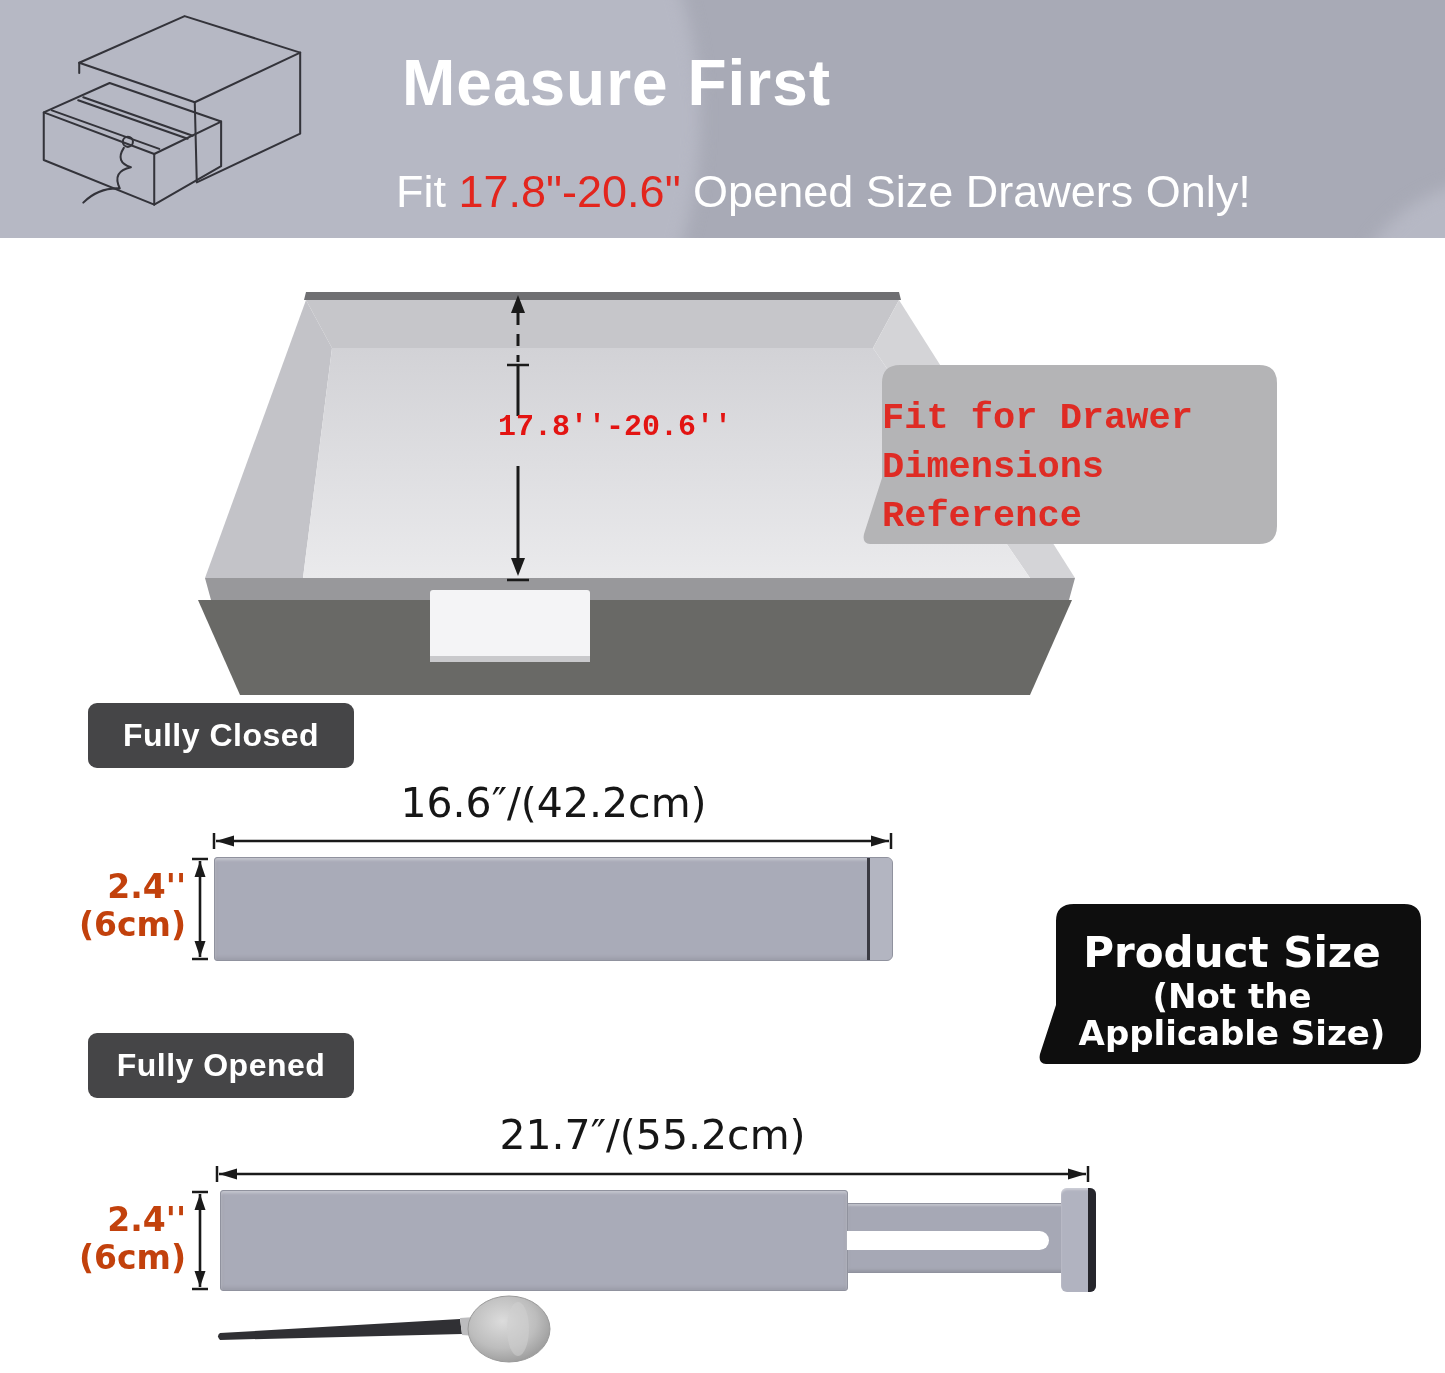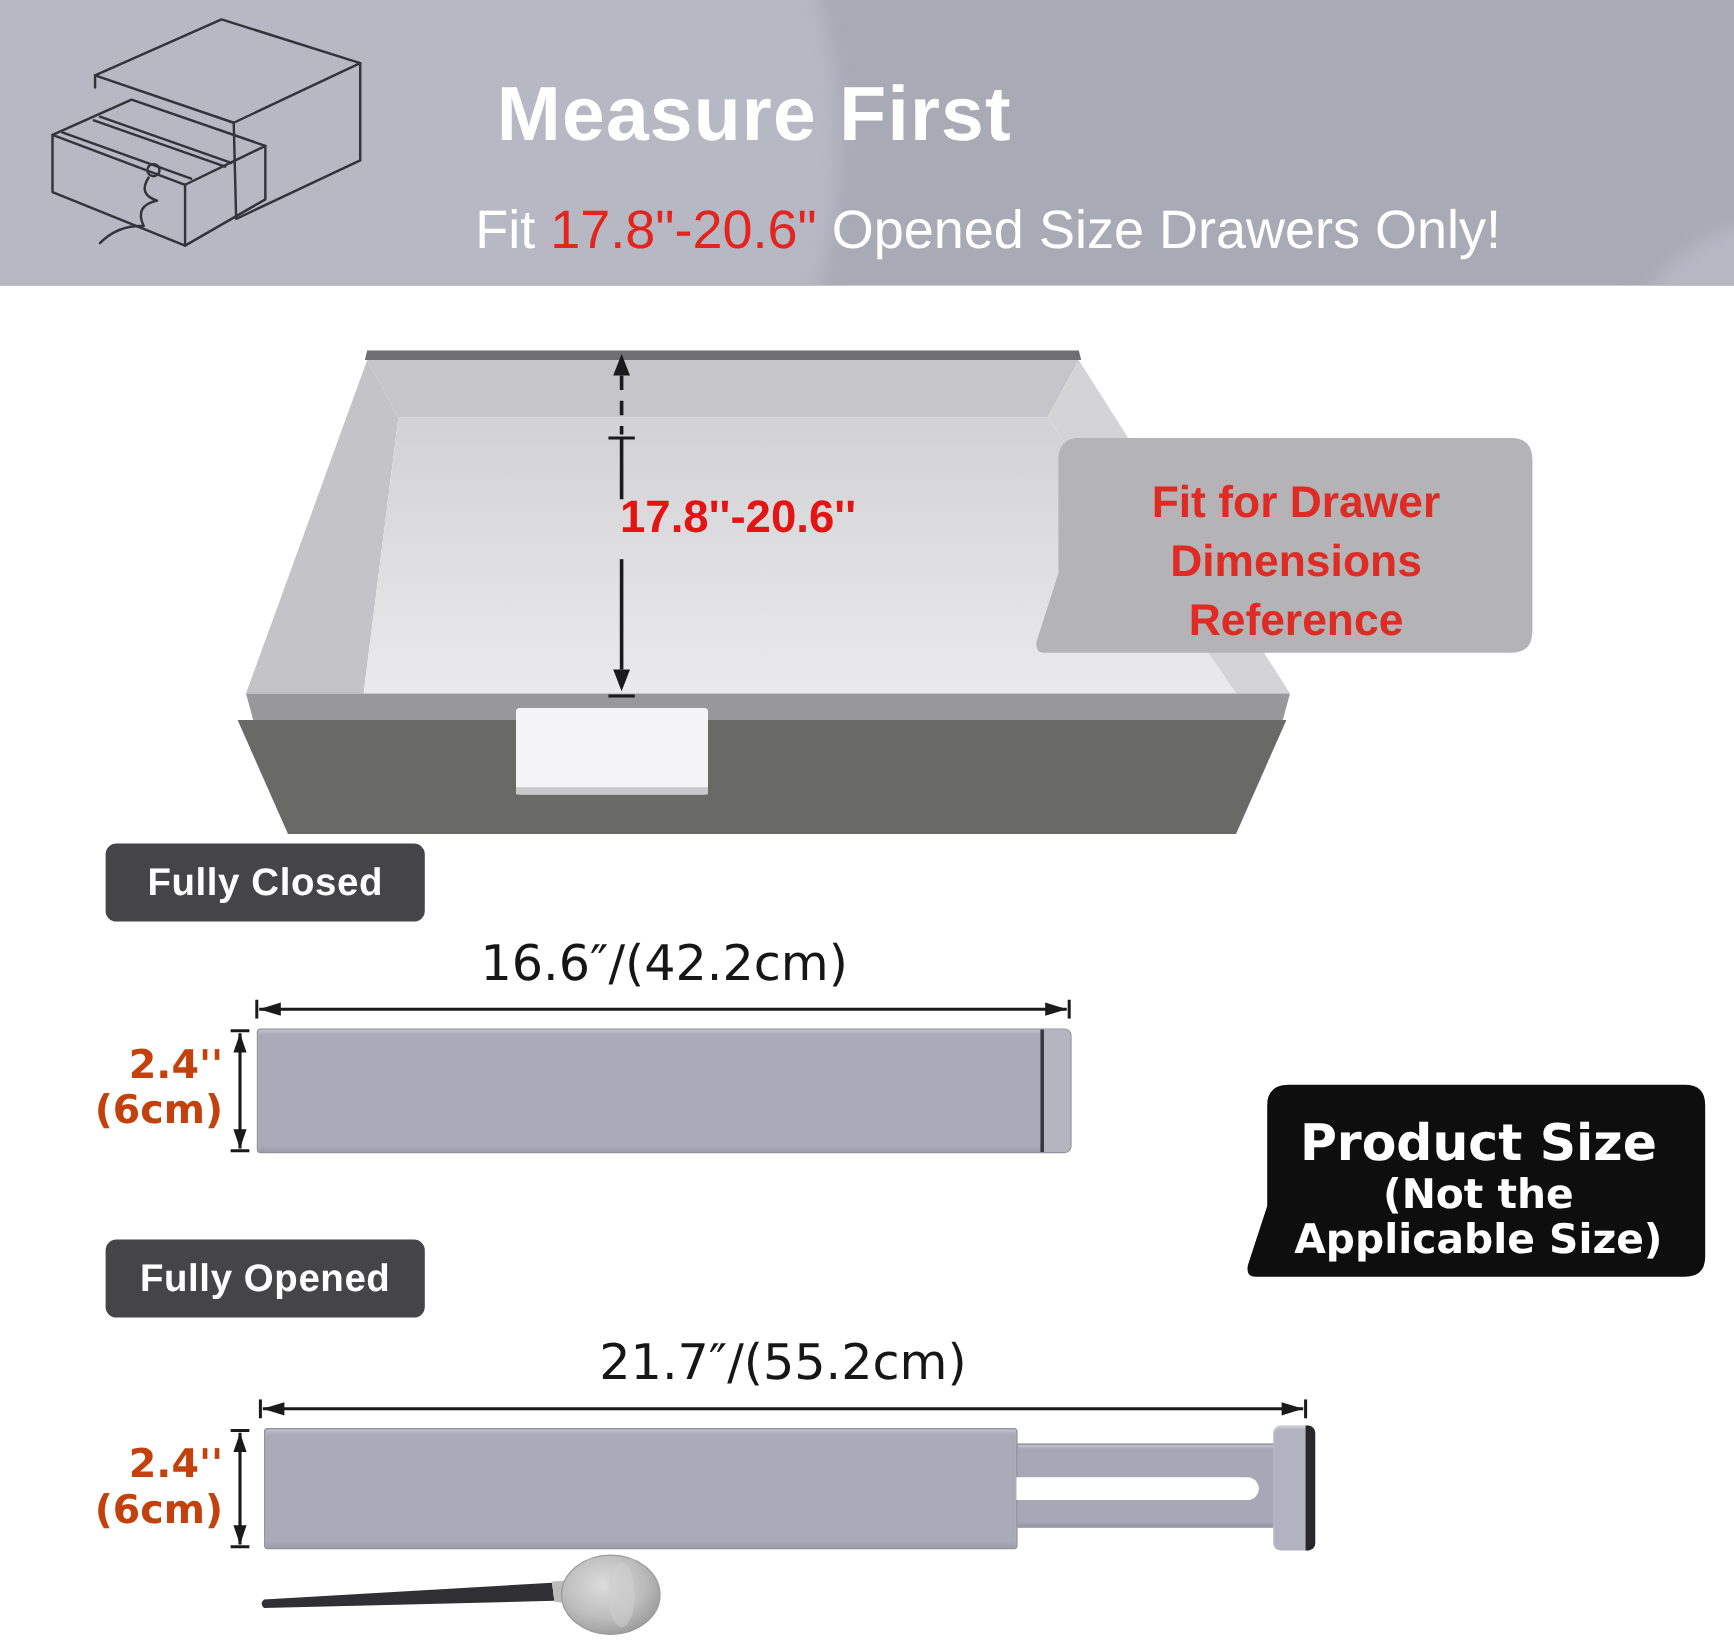--- a/index.html
+++ b/index.html
@@ -13,29 +13,29 @@
   #glow1{left:-170px;top:-315px;width:870px;height:870px}
   #glow2{left:1345px;top:180px;width:300px;height:300px}
   #banner-title{left:396px;top:40px;font-size:64px;font-weight:bold;color:#fff;letter-spacing:1px}
   #banner-subtitle{left:396px;top:166px;font-size:45px;color:#fff;white-space:nowrap}
   #banner-subtitle .hl{color:#e3251d}
   #sketch-svg{left:22px;top:6px}
 
   
   #drawer-svg{left:185px;top:262px}
   #drawer-measure{left:420px;top:410px;width:390px;text-align:center;
-                  font-size:38px;font-weight:bold;color:#e31412;
-                  font-family:Liberation Sans, sans-serif}
+                  font-size:30px;font-weight:bold;color:#e31412;
+                  font-family:Liberation Mono, monospace}
 
   
   .bubble{overflow:visible}
   #bubble-gray{left:862px;top:362px;width:435px;height:185px}
-  #bubble-gray .bubble-text{position:absolute;left:20px;top:32px;width:396px;text-align:center;
+  #bubble-gray .bubble-text{position:absolute;left:20px;top:32px;width:396px;text-align:left;
       color:#df2b24;font-size:37px;font-weight:bold;line-height:49px;
-      font-family:Liberation Sans, sans-serif}
+      font-family:Liberation Mono, monospace}
   #bubble-black{left:1038px;top:902px;width:385px;height:165px}
   #bubble-black .bubble-text{position:absolute;left:14px;top:26px;width:360px;text-align:center;color:#fff;
       font-family:"DejaVu Sans","Liberation Sans",sans-serif}
   #bubble-black .l1{font-size:42px;font-weight:bold;line-height:50px}
   #bubble-black .l2{font-size:34px;font-weight:bold;line-height:37px}
 
   
   .tag{width:266px;height:65px;background:#454547;border-radius:9px;color:#fff;
        display:flex;align-items:center;justify-content:center;
        font-size:32px;font-weight:bold;letter-spacing:.5px}
@@ -91,21 +91,21 @@
       <path d="M86 76 L196 114 L130 146 L21 105 Z"></path>
       <path d="M21 105 L21 152 L130 196 L130 146"></path>
       <path d="M196 114 L196 158 L130 196"></path>
       <path d="M29 103 L135 141"></path>
       <path d="M60 90 L168 128"></path>
       <path d="M55 93 L163 131"></path>
       <circle cx="104" cy="134" r="5"></circle>
       <path d="M100 140 q-9 14 7 19 q-19 4 -11 21 q-21 -1 -36 14"></path>
     </svg>
 
-    <h1 class="abs" id="banner-title" style="margin:18px">Measure First</h1>
+    <h1 class="abs" id="banner-title" style="margin:6px">Measure First</h1>
 
     <p class="abs" id="banner-subtitle" style="margin:0">
       <span>Fit </span><span class="hl">17.8"-20.6"</span><span> Opened Size Drawers Only!</span>
     </p>
   </header>
 
   <svg class="abs" id="drawer-svg" width="960" height="445" viewBox="0 0 960 445">
     <defs>
       <linearGradient id="floorg" x1="0" y1="0" x2="0" y2="1">
         <stop offset="0" stop-color="#d2d2d6"></stop>

